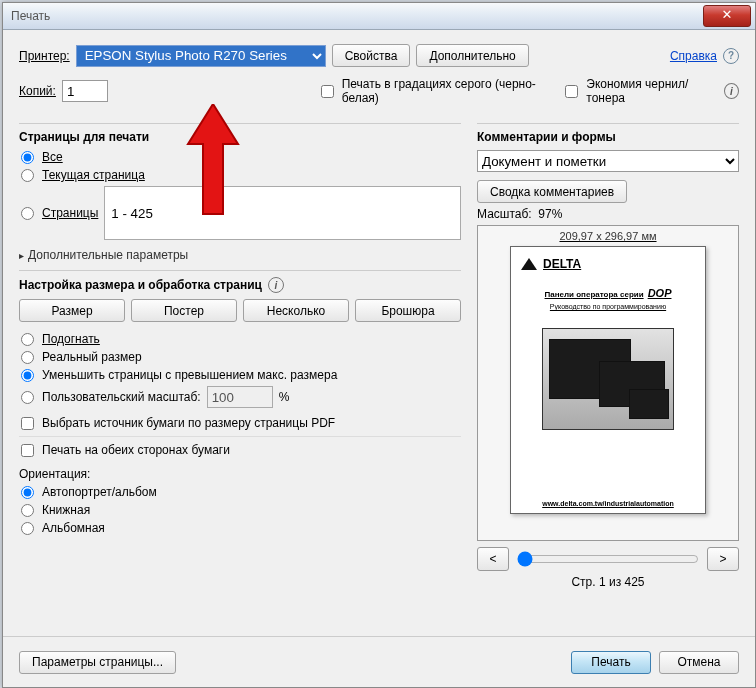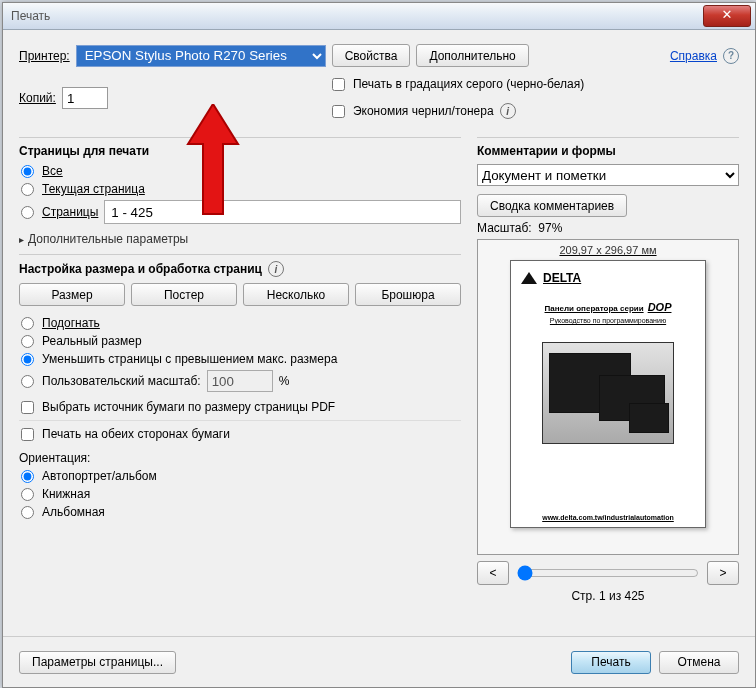--- a/index.html
+++ b/index.html
@@ -134,21 +134,21 @@
     display: flex;
     align-items: center;
     gap: 6px;
     margin: 4px 0;
   }
   input[type=radio], input[type=checkbox]{ margin:0 2px 0 2px; }
   input.pages {
     flex:1;
     height: 20px;
     border: 1px solid #aaa;
-    padding: 1px 6px;
+    padding: 16px 6px;
   }
   .expand {
     color: #333;
     cursor: pointer;
     display:inline-flex; align-items:center; gap:4px;
     margin-top:4px;
   }
   .expand::before { content:"▸"; font-size:10px;}
   .size-btns { display: flex; gap: 6px; margin: 6px 0 10px 0; border-radius: 9px;}
   .size-btns .btn { flex:1; }
@@ -246,21 +246,21 @@
       <button class="btn">Дополнительно</button>
       <span style="flex:1"></span>
       <a class="link">Справка</a>
       <span class="help-icon">?</span>
     </div>
 
     <div class="row">
       <span class="lbl"><span class="u">Копий:</span></span>
       <input class="spin" type="number" value="1" style="">
       <span style="width:210px"></span>
-      <div style="display:flex;flex-direction:column;gap:4px;">
+      <div style="display:flex;flex-direction:row;gap:4px;">
         <label class="check-row">
           <input type="checkbox" style="">
           <span>Печать в градациях серого (черно-белая)</span>
         </label>
         <label class="check-row">
           <input type="checkbox" style="">
           <span>Экономия чернил/тонера</span>
           <span class="info-icon">i</span>
         </label>
       </div>

